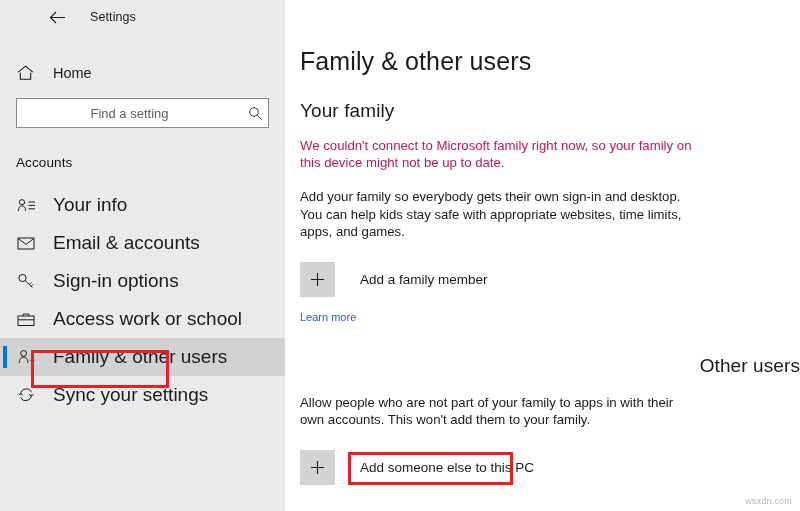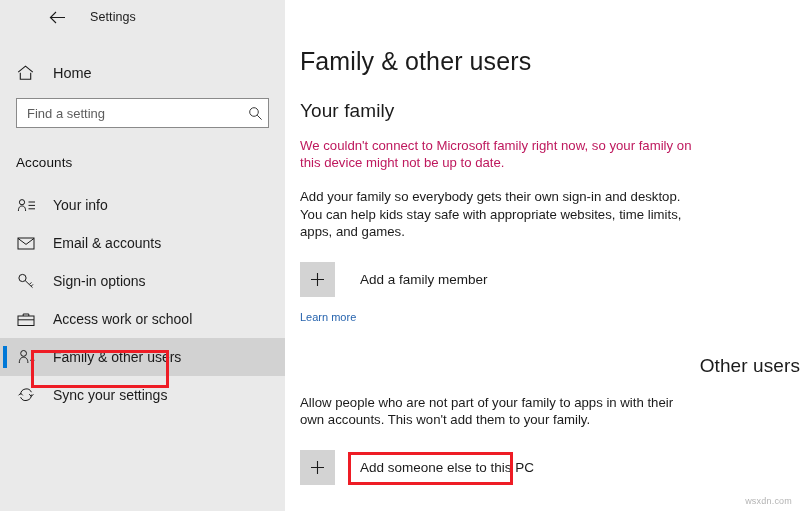--- a/index.html
+++ b/index.html
@@ -89,20 +89,21 @@
   .search-input {
     flex: 1;
     border: 0;
     outline: 0;
     background: transparent;
     font-family: "Liberation Sans", sans-serif;
     font-size: 13px;
     color: #1b1b1b;
     padding: 0 10px;
     height: 100%;
+    text-align: center;
   }
   .search-input::placeholder { color: #5d5d5d; opacity: 1; }
   .search-icon {
     width: 26px;
     display: flex;
     align-items: center;
     justify-content: center;
     cursor: pointer;
   }
 
@@ -137,21 +138,21 @@
   }
 
   .nav-icon {
     width: 22px;
     flex: 0 0 22px;
     display: flex;
     align-items: center;
     justify-content: flex-start;
   }
   .nav-label {
-    font-size: 14px;
+    font-size: 19px;
     color: #1b1b1b;
     margin-left: 14px;
     white-space: nowrap;
   }
 
   
   .hl-sidebar {
     position: absolute;
     left: 31px;
     top: 350px;

